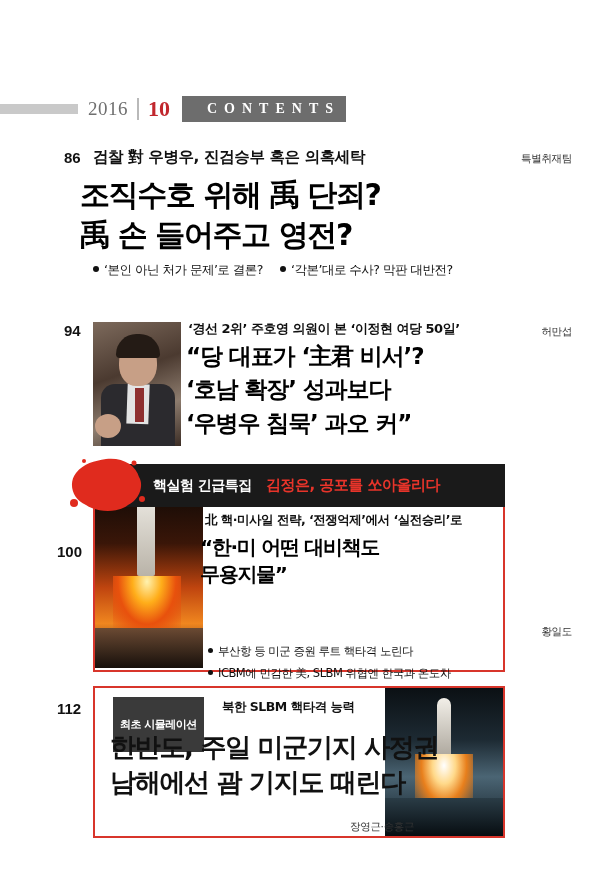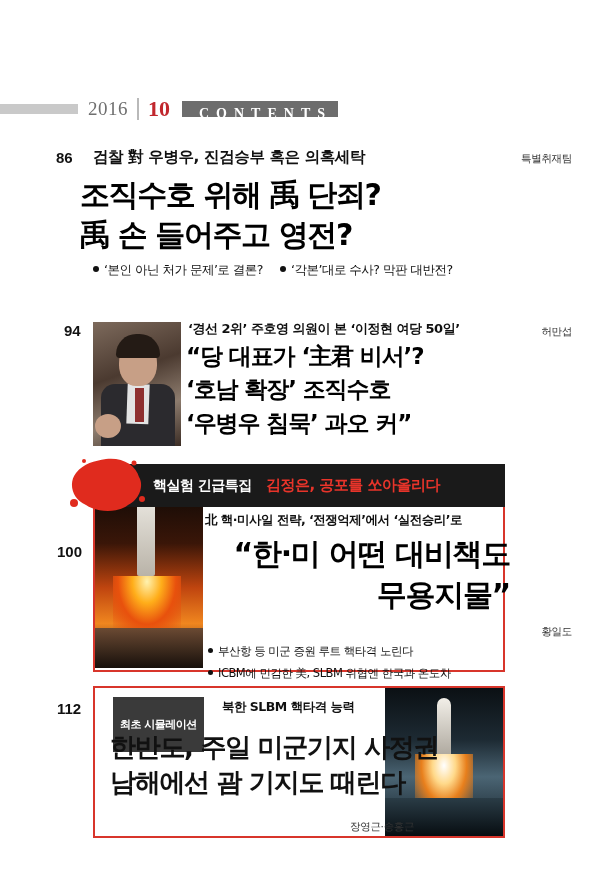--- a/index.html
+++ b/index.html
@@ -27,21 +27,21 @@
   .hdr-bar {
     width: 2px; height: 22px; background: #b9b9b9; margin: 0 9px;
   }
   .hdr-month {
     font-size: 22px; color: #c1272d; font-weight: bold;
     font-family: "Liberation Serif", serif;
   }
   .hdr-contents {
     margin-left: 12px; background: #6d6d6d; color: #fff;
     font-size: 14px; letter-spacing: 7px; font-weight: bold;
-    padding: 5px 6px 5px 17px; height: 16px; line-height: 16px;
+    padding: 5px 6px 5px 25px; height: 26px; line-height: 16px;
     font-family: "Liberation Serif", serif;
   }
 
   
   .pagenum {
     position: absolute; font-size: 15px; color: #111; font-weight: bold;
     font-family: "Liberation Sans", sans-serif;
   }
 
   
@@ -153,22 +153,22 @@
   .a3-photo .ground {
     position:absolute; left:0; bottom:0; width:108px; height: 40px;
     background: linear-gradient(180deg,#6b4a33,#17100b);
   }
   .a3-kicker {
     position:absolute; left: 205px; top: 512px; width: 300px;
     font-size: 12.5px; font-weight: bold; letter-spacing: -0.5px; color:#111;
   }
   .a3-title {
     position:absolute; left: 200px; top: 534px; width: 310px;
-    font-size: 30px; font-weight: bold; line-height: 1.35;
-    letter-spacing: -1.3px; color:#000;text-align:right;
+    font-size: 20px; font-weight: bold; line-height: 1.35;
+    letter-spacing: -1.3px; color:#000;
   }
   .a3-byline {
     position:absolute; right: 28px; top: 625px;
     font-size: 10.5px; color:#333; letter-spacing:-0.3px;
   }
   .a3-bullets {
     position:absolute; left: 208px; top: 640px; width: 300px;
     font-size: 11.5px; letter-spacing: -0.5px; color:#111; line-height: 1.95;
   }
   .a3-bullets .dot { width:5px; height:5px; }
@@ -220,21 +220,21 @@
 <div class="page">
 
   <div class="header">
     <div class="hdr-rule-left"></div>
     <div class="hdr-year">2016</div>
     <div class="hdr-bar"></div>
     <div class="hdr-month">10</div>
     <div class="hdr-contents">CONTENTS</div>
   </div>
 
-  <div class="pagenum" style="left:56px; top:149px;">86</div>
+  <div class="pagenum" style="left:64px; top:149px;">86</div>
   <div class="a1-kicker">검찰 對 우병우, 진검승부 혹은 의혹세탁</div>
   <div class="a1-byline">특별취재팀</div>
   <div class="a1-title">
     <div>조직수호 위해 禹 단죄?</div>
     <div>禹 손 들어주고 영전?</div>
   </div>
   <div class="a1-bullets">
     <span class="dot"></span><span>‘본인 아닌 처가 문제’로 결론?</span>
     <span style="display:inline-block;width:10px;"></span>
     <span class="dot"></span><span>‘각본’대로 수사? 막판 대반전?</span>
@@ -246,21 +246,21 @@
       <div class="shirt"></div>
       <div class="tie"></div>
     <div class="face"></div>
       <div class="hair"></div>
       <div class="hand"></div>
   </div>
   <div class="a2-kicker">‘경선 2위’ 주호영 의원이 본 ‘이정현 여당 50일’</div>
   <div class="a2-byline">허만섭</div>
   <div class="a2-title">
     <div>“당 대표가 ‘主君 비서’?</div>
-    <div>‘호남 확장’ 조직수호</div>
+    <div>‘호남 확장’ 성과보다</div>
     <div>‘우병우 침묵’ 과오 커”</div>
   </div>
 
   <svg class="splat" viewBox="0 0 84 60">
     <path d="M42 4 C58 2 72 10 75 22 C80 30 76 44 64 50 C54 58 34 58 22 50 C8 44 4 28 12 18 C20 8 30 6 42 4 Z" fill="#e02b1e"></path>
     <circle cx="10" cy="48" r="4" fill="#e02b1e"></circle>
     <circle cx="78" cy="44" r="3" fill="#e02b1e"></circle>
     <circle cx="70" cy="8" r="2.5" fill="#e02b1e"></circle>
     <circle cx="20" cy="6" r="2" fill="#e02b1e"></circle>
   </svg>

